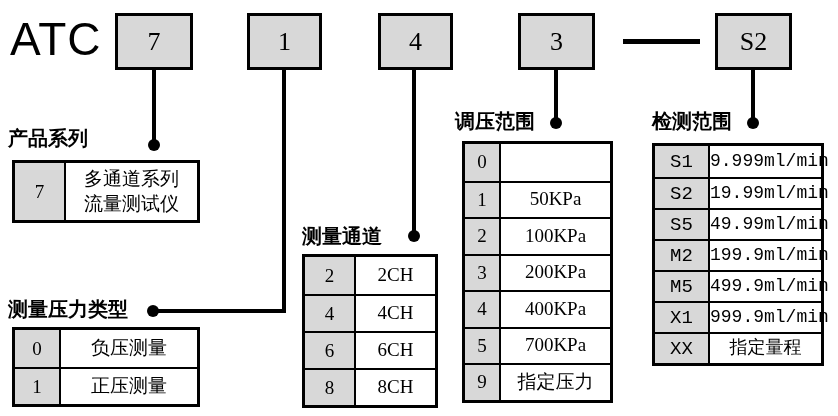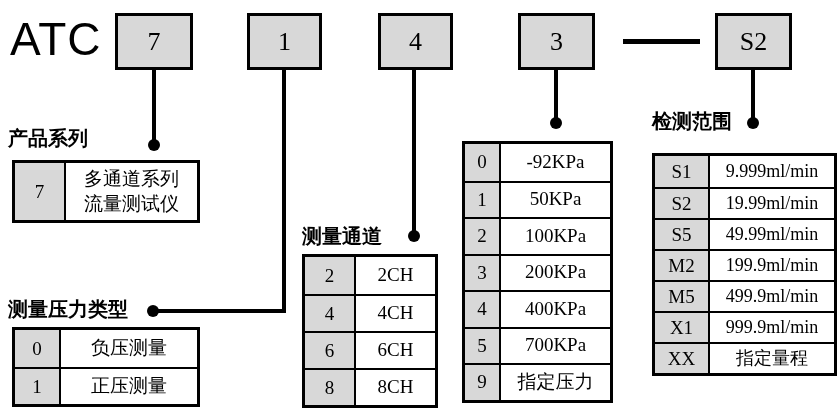--- a/index.html
+++ b/index.html
@@ -73,21 +73,21 @@
     font-size:19px;text-align:center;white-space:pre-line;line-height:1.3;
   }
   .t-series{left:12px;top:160px;width:188px;}
   .t-series .row{height:57px;} .t-series .key{width:51px;}
   .t-ptype{left:12px;top:327px;width:188px;}
   .t-ptype .row{height:37px;} .t-ptype .key{width:46px;}
   .t-ch{left:302px;top:254px;width:136px;}
   .t-ch .row{height:37px;} .t-ch .key{width:51px;}
   .t-prange{left:462px;top:141px;width:151px;}
   .t-prange .row{height:36.5px;} .t-prange .key{width:36px;}
-  .t-drange{left:652px;top:153px;width:185px;}
+  .t-drange{left:652px;top:143px;width:172px;font-family:Liberation Mono, monospace;}
   .t-drange .row{height:31px;} .t-drange .key{width:55px;}
   .t-drange .val{font-size:18px;}
 </style>
 </head>
 <body>
 
 <div class="canvas">
 
   <div class="prefix">ATC</div>
 
@@ -155,25 +155,25 @@
         <div class="key">6</div>
         <div class="val">6CH</div>
       </div>
 
       <div class="row">
         <div class="key">8</div>
         <div class="val">8CH</div>
       </div>
     </div>
 
+  <div class="sec-title st-prange">调压范围</div>
   <div class="dtable t-prange">
 
       <div class="row">
         <div class="key">0</div>
-        <div class="val">-92KPa</div>
       </div>
 
       <div class="row">
         <div class="key">1</div>
         <div class="val">50KPa</div>
       </div>
 
       <div class="row">
         <div class="key">2</div>
         <div class="val">100KPa</div>

